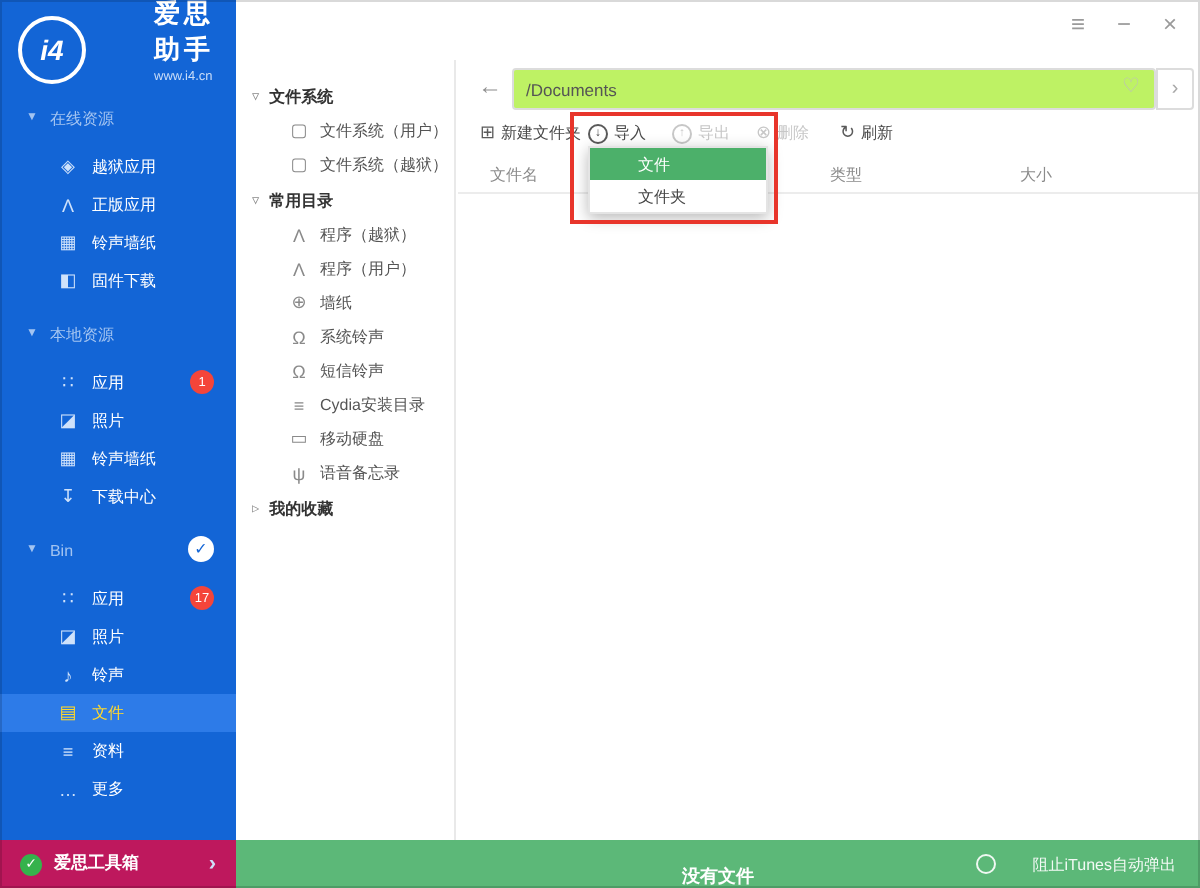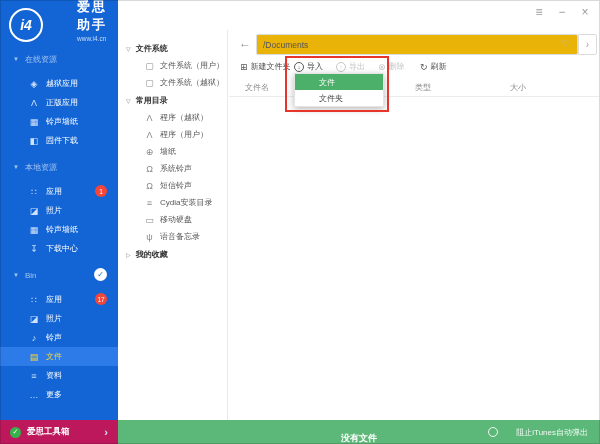--- a/index.html
+++ b/index.html
@@ -28,34 +28,34 @@
          color:#1365d6;font-size:8px;font-weight:bold;display:flex;align-items:center;justify-content:center;}
   .side-footer{position:absolute;left:0;bottom:0;width:118px;height:24px;background:#be185d;display:flex;
          align-items:center;padding:0 10px;box-sizing:border-box;font-size:8.5px;font-weight:bold;}
   .footer-check{width:11px;height:11px;border-radius:50%;background:#35b24c;color:#fff;font-size:7px;
          display:flex;align-items:center;justify-content:center;margin-right:6px;font-weight:normal;}
   .footer-arrow{margin-left:auto;color:#cfe0f8;font-size:11px;}
 
   
   .tree{position:absolute;left:118px;top:30px;width:110px;height:390px;background:#fff;
         border-right:1px solid #e9e9e9;box-sizing:border-box;padding-top:9px;z-index:2;}
-  .tg-h{height:18px;display:flex;align-items:center;padding-left:8px;font-size:8px;font-weight:bold;color:#333;}
+  .tg-h{height:18px;display:flex;align-items:center;padding-left:8px;font-size:8px;font-weight:bold;color:#333;font-family:Liberation Mono, monospace;}
   .tg-h .tri{font-size:6px;color:#8a8a8a;margin-right:5px;font-weight:normal;}
   .t-item{height:17px;display:flex;align-items:center;padding-left:26px;font-size:8px;color:#555;}
   .t-item .ico{width:11px;margin-right:5px;color:#8a8a8a;font-size:9px;text-align:center;}
 
   
   .titlebar-icons{position:absolute;top:5px;right:9px;display:flex;gap:11px;color:#9a9a9a;font-size:12px;z-index:6;}
   .titlebar-icons span{width:12px;text-align:center;cursor:default;}
 
   
   .back-ico{position:absolute;left:239px;top:36px;font-size:12px;color:#8f8f8f;z-index:3;}
   .path-input{position:absolute;left:256px;top:34px;width:322px;height:21px;box-sizing:border-box;
         border:1px solid #dcdcdc;border-radius:2px;font-size:8.5px;color:#555;padding:0 18px 0 6px;
-        font-family:inherit;background:#eab308;z-index:3;outline:none;}
+        font-family:inherit;background:#bef264;z-index:3;outline:none;}
   .fav-ico{position:absolute;left:561px;top:38px;font-size:10px;color:#bdbdbd;z-index:4;}
   .fwd-btn{position:absolute;left:578px;top:34px;width:19px;height:21px;box-sizing:border-box;
         border:1px solid #dcdcdc;border-radius:0 2px 2px 0;color:#a8a8a8;font-size:10px;
         display:flex;align-items:center;justify-content:center;background:#fff;z-index:3;}
 
   
   .tb{position:absolute;top:59px;height:15px;display:flex;align-items:center;font-size:8px;color:#4a4a4a;z-index:3;}
   .tb .tico{font-size:9px;margin-right:3px;color:#5a5a5a;}
   .tb .circ{width:10px;height:10px;border:1px solid #5a5a5a;border-radius:50%;box-sizing:border-box;
         display:flex;align-items:center;justify-content:center;font-size:6px;margin-right:3px;}

